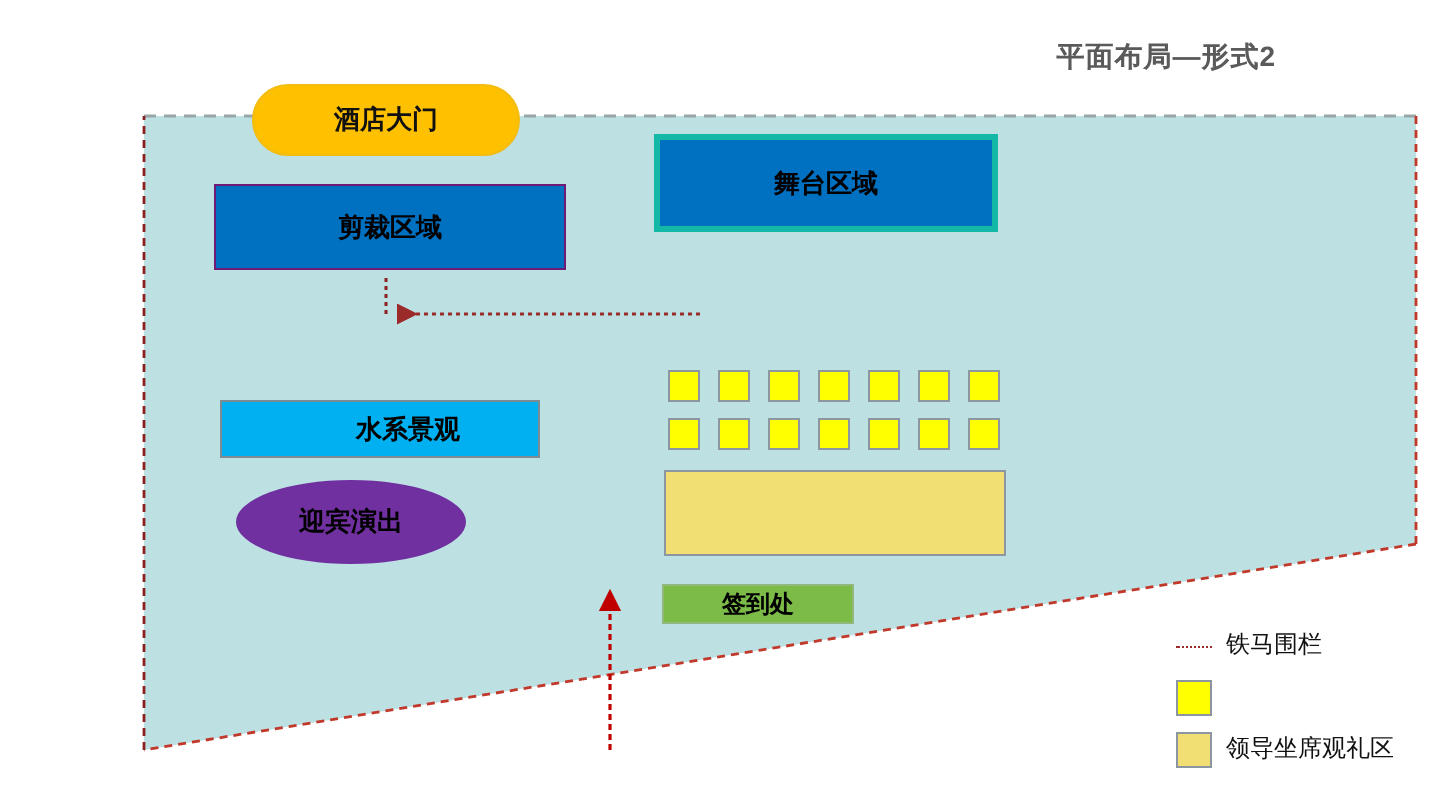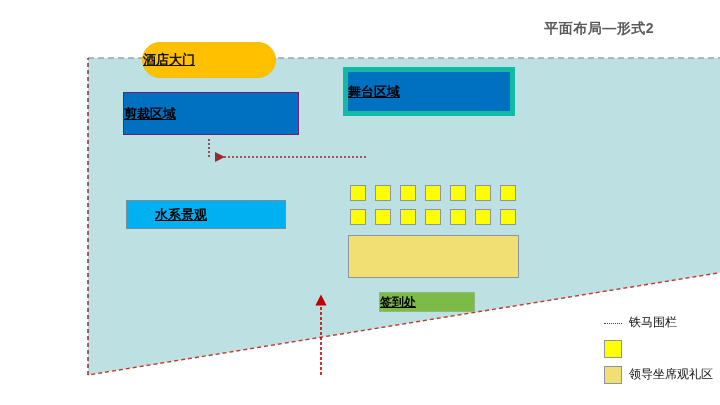--- a/index.html
+++ b/index.html
@@ -1,64 +1,64 @@
 <!DOCTYPE html>
 <html><head>
 <meta charset="utf-8">
 <style>
   html,body{margin:0;padding:0;background:#ffffff;}
   body{width:720px;height:405px;position:relative;overflow:hidden;
        font-family:"Liberation Sans","DejaVu Sans",sans-serif;}
 
-  #stage{position:absolute;left:16px;top:0;width:652px;height:405px;}
+  #stage{position:absolute;left:0;top:0;width:652px;height:405px;}
 
   .title{
     position:absolute;right:14px;top:20px;
     font-size:14px;font-weight:bold;color:#5a5a5a;
     letter-spacing:.5px;white-space:nowrap;
   }
 
   svg.layer{position:absolute;left:0;top:0;width:720px;height:405px;}
   svg.layer.under{z-index:1;}
   svg.layer.over{z-index:3;pointer-events:none;}
 
   .shapes{position:absolute;left:0;top:0;width:720px;height:405px;z-index:2;}
 
-  .box{position:absolute;display:flex;align-items:center;justify-content:flex-start;
-       box-sizing:border-box;font-size:12px;color:#111;white-space:nowrap;text-decoration:underline;}
+  .box{position:absolute;display:flex;align-items:center;justify-content:center;
+       box-sizing:border-box;font-size:12px;color:#111;white-space:nowrap;}
 
   .gate{
     left:126px;top:42px;width:134px;height:36px;
     background:#FFC000;border:1px solid #F3BC10;
     border-radius:18px;font-weight:bold;font-size:13px;
   }
   .cut{
     left:107px;top:92px;width:176px;height:43px;
     background:#0070C0;border:1px solid #701a75;
     color:#000;font-weight:bold;font-size:13px;
   }
   .stagearea{
     left:327px;top:67px;width:172px;height:49px;
-    background:#0070C0;border:5px solid #14b8a6;
+    background:#0070C0;border:3px solid #14b8a6;
     color:#000;font-weight:bold;font-size:13px;
   }
   .water{
     left:110px;top:200px;width:160px;height:29px;
     background:#00B0F0;border:1px solid #7d8b94;
     color:#000;font-weight:bold;font-size:13px;padding-left:28px;
   }
   .welcome{
     left:118px;top:240px;width:115px;height:42px;
     background:#7030A0;border:1px solid #7030A0;border-radius:50%;
     color:#000;font-weight:bold;font-size:13px;
   }
   .signin{
     left:331px;top:292px;width:96px;height:20px;
     background:#7DBB48;border:1px solid #92b97b;
-    color:#000;font-weight:bold;font-size:12px;margin-left:32px;
+    color:#000;font-weight:bold;font-size:12px;
   }
   .guestblock{
     left:332px;top:235px;width:171px;height:43px;
     background:#F2DF74;border:1px solid #8c96a0;
   }
   .seat{
     position:absolute;width:16px;height:16px;
     background:#FFFF00;border:1px solid #8c96a0;box-sizing:border-box;
   }
 
@@ -98,20 +98,23 @@
     </div>
 
     <div class="box stagearea">
       <span>舞台区域</span>
     </div>
 
     <div class="box water">
       <span>水系景观</span>
     </div>
 
+    <div class="box welcome">
+      <span>迎宾演出</span>
+    </div>
 
     <div class="box signin">
       <span>签到处</span>
     </div>
 
     <div class="box guestblock"></div>
 
     <div id="seat-grid">
         <div class="seat" style="left: 334px; top: 185px; background: rgb(255, 255, 0);"></div>
         <div class="seat" style="left: 359px; top: 185px; background: rgb(255, 255, 0);"></div>

